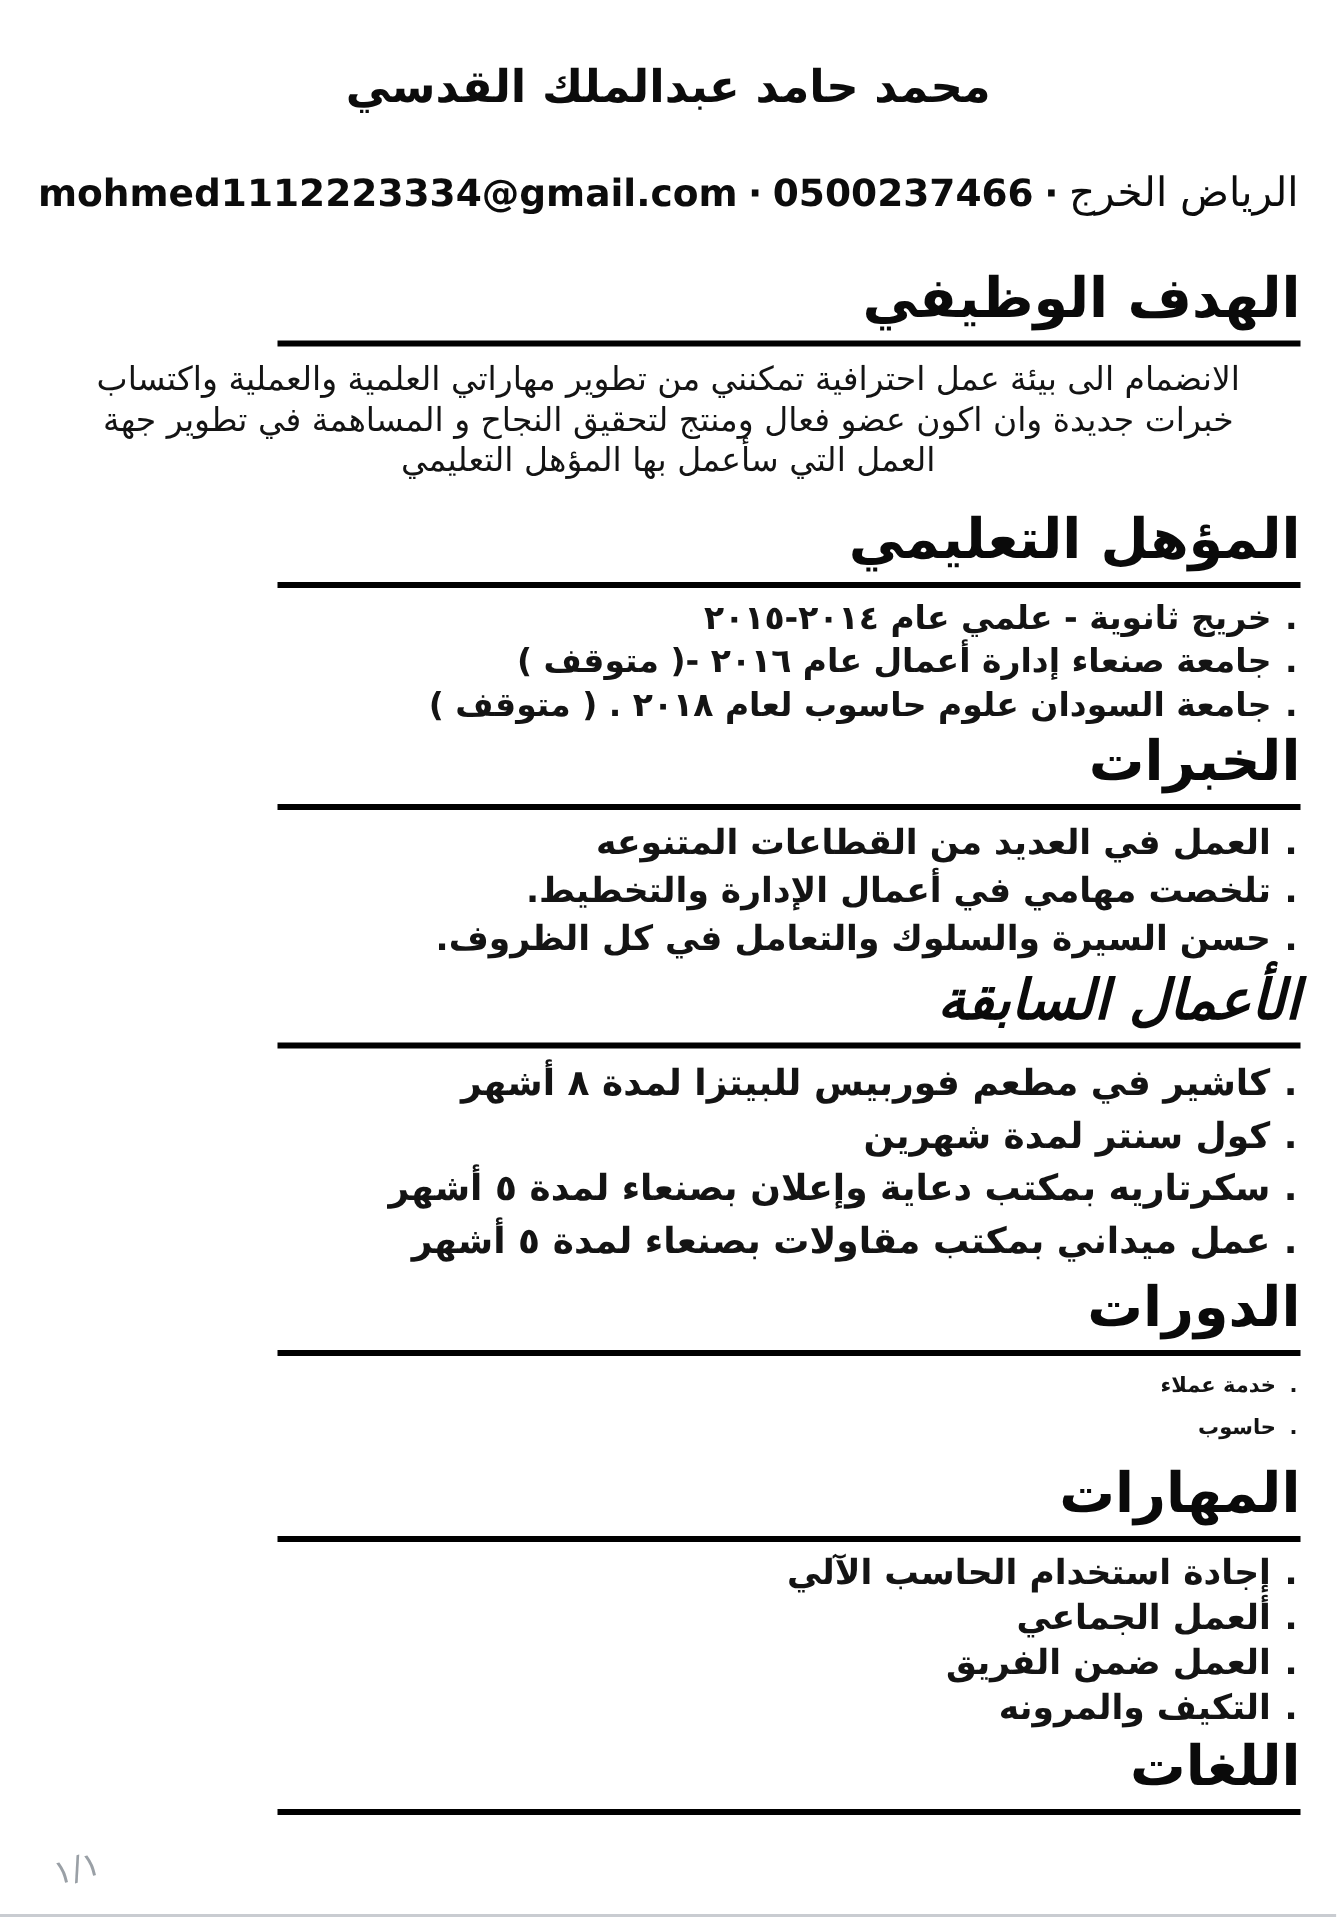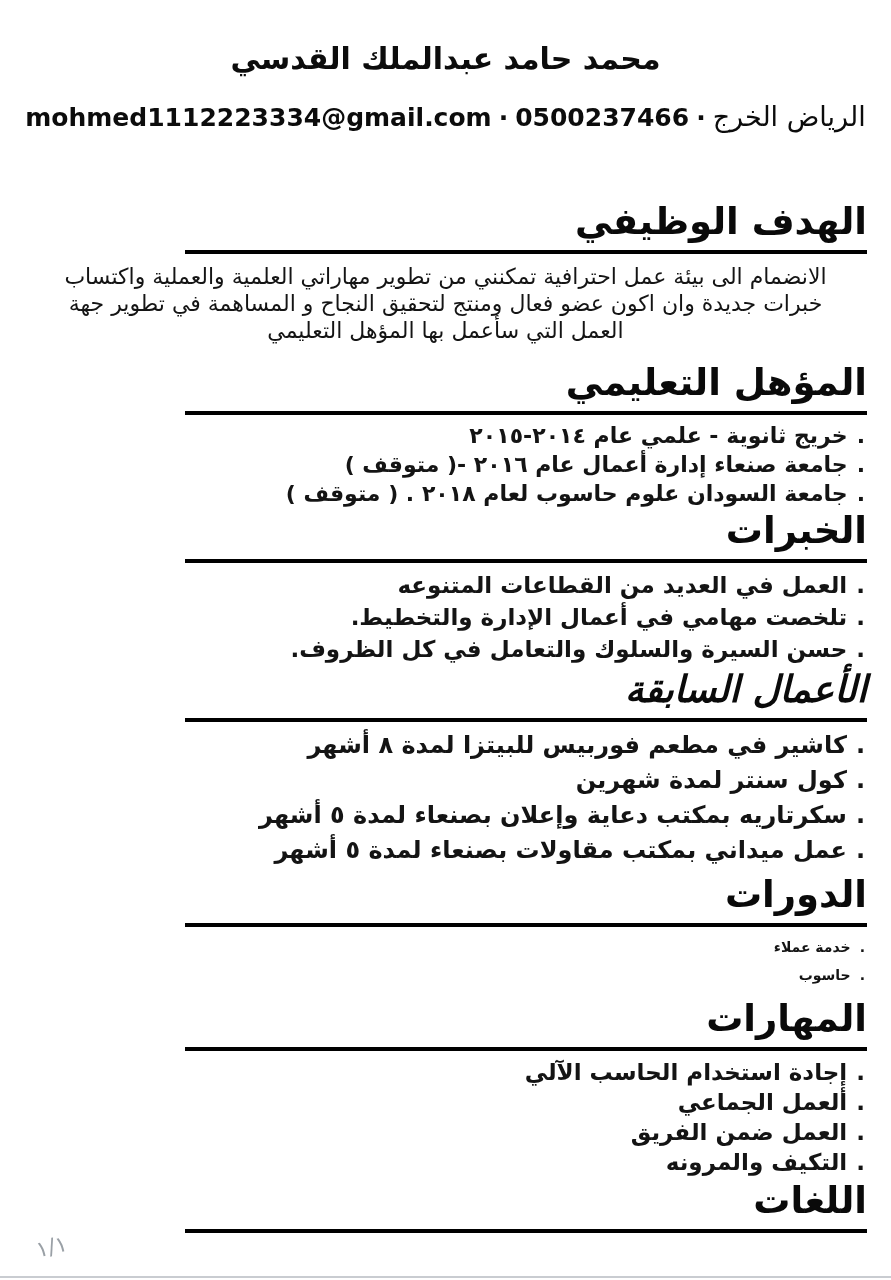--- a/index.html
+++ b/index.html
@@ -15,21 +15,21 @@
     padding-top:34px;
   }
   
   .name{
     margin:0;text-align:center;
     font-size:30px;line-height:50px;
     font-weight:800;color:#0c0c0c;
     letter-spacing:-1px;
   }
   .contact{
-    margin-top:16px;text-align:center;
+    margin-top:28px;text-align:center;
     direction:rtl;
     font-size:25px;line-height:34px;font-weight:800;
     color:#0c0c0c;white-space:nowrap;
   }
   .contact .loc{font-weight:400;font-size:27px;}
   .contact .sep{font-weight:900;padding:0 7px;}
   
   .sec-head{
     margin:0 24px 0 185px;
     border-bottom:4px solid #000;
@@ -53,21 +53,21 @@
     margin:6px 26px 0 0;padding:0;
     font-weight:700;
   }
   ul.items li::before{content:".";padding-left:9px;font-weight:700;}
   .items-edu    {font-size:22px;line-height:29px;margin-top:6px;}
   .items-exp    {font-size:23px;line-height:32px;margin-top:7px;}
   .items-jobs   {font-size:24px;line-height:35px;margin-top:4px;}
   .items-courses{font-size:14px;line-height:28px;margin-top:6px;margin-right:34px;}
   .items-skills {font-size:23px;line-height:30px;margin-top:5px;}
   .items-langs  {font-size:22px;line-height:29px;margin-top:6px;}
-  .mt-s1{margin-top:64px;}
+  .mt-s1{margin-top:30px;}
   .mt-s2{margin-top:16px;}
   .mt-s3{margin-top:0;}
   .mt-s4{margin-top:2px;font-style:italic;}
   .mt-s5{margin-top:4px;}
   .mt-s6{margin-top:7px;text-align:right;}
   .mt-s7{margin-top:1px;}
   
   .pagenum{
     position:absolute;left:36px;top:1234px;
     color:#9aa0a6;font-size:22px;font-weight:400;

